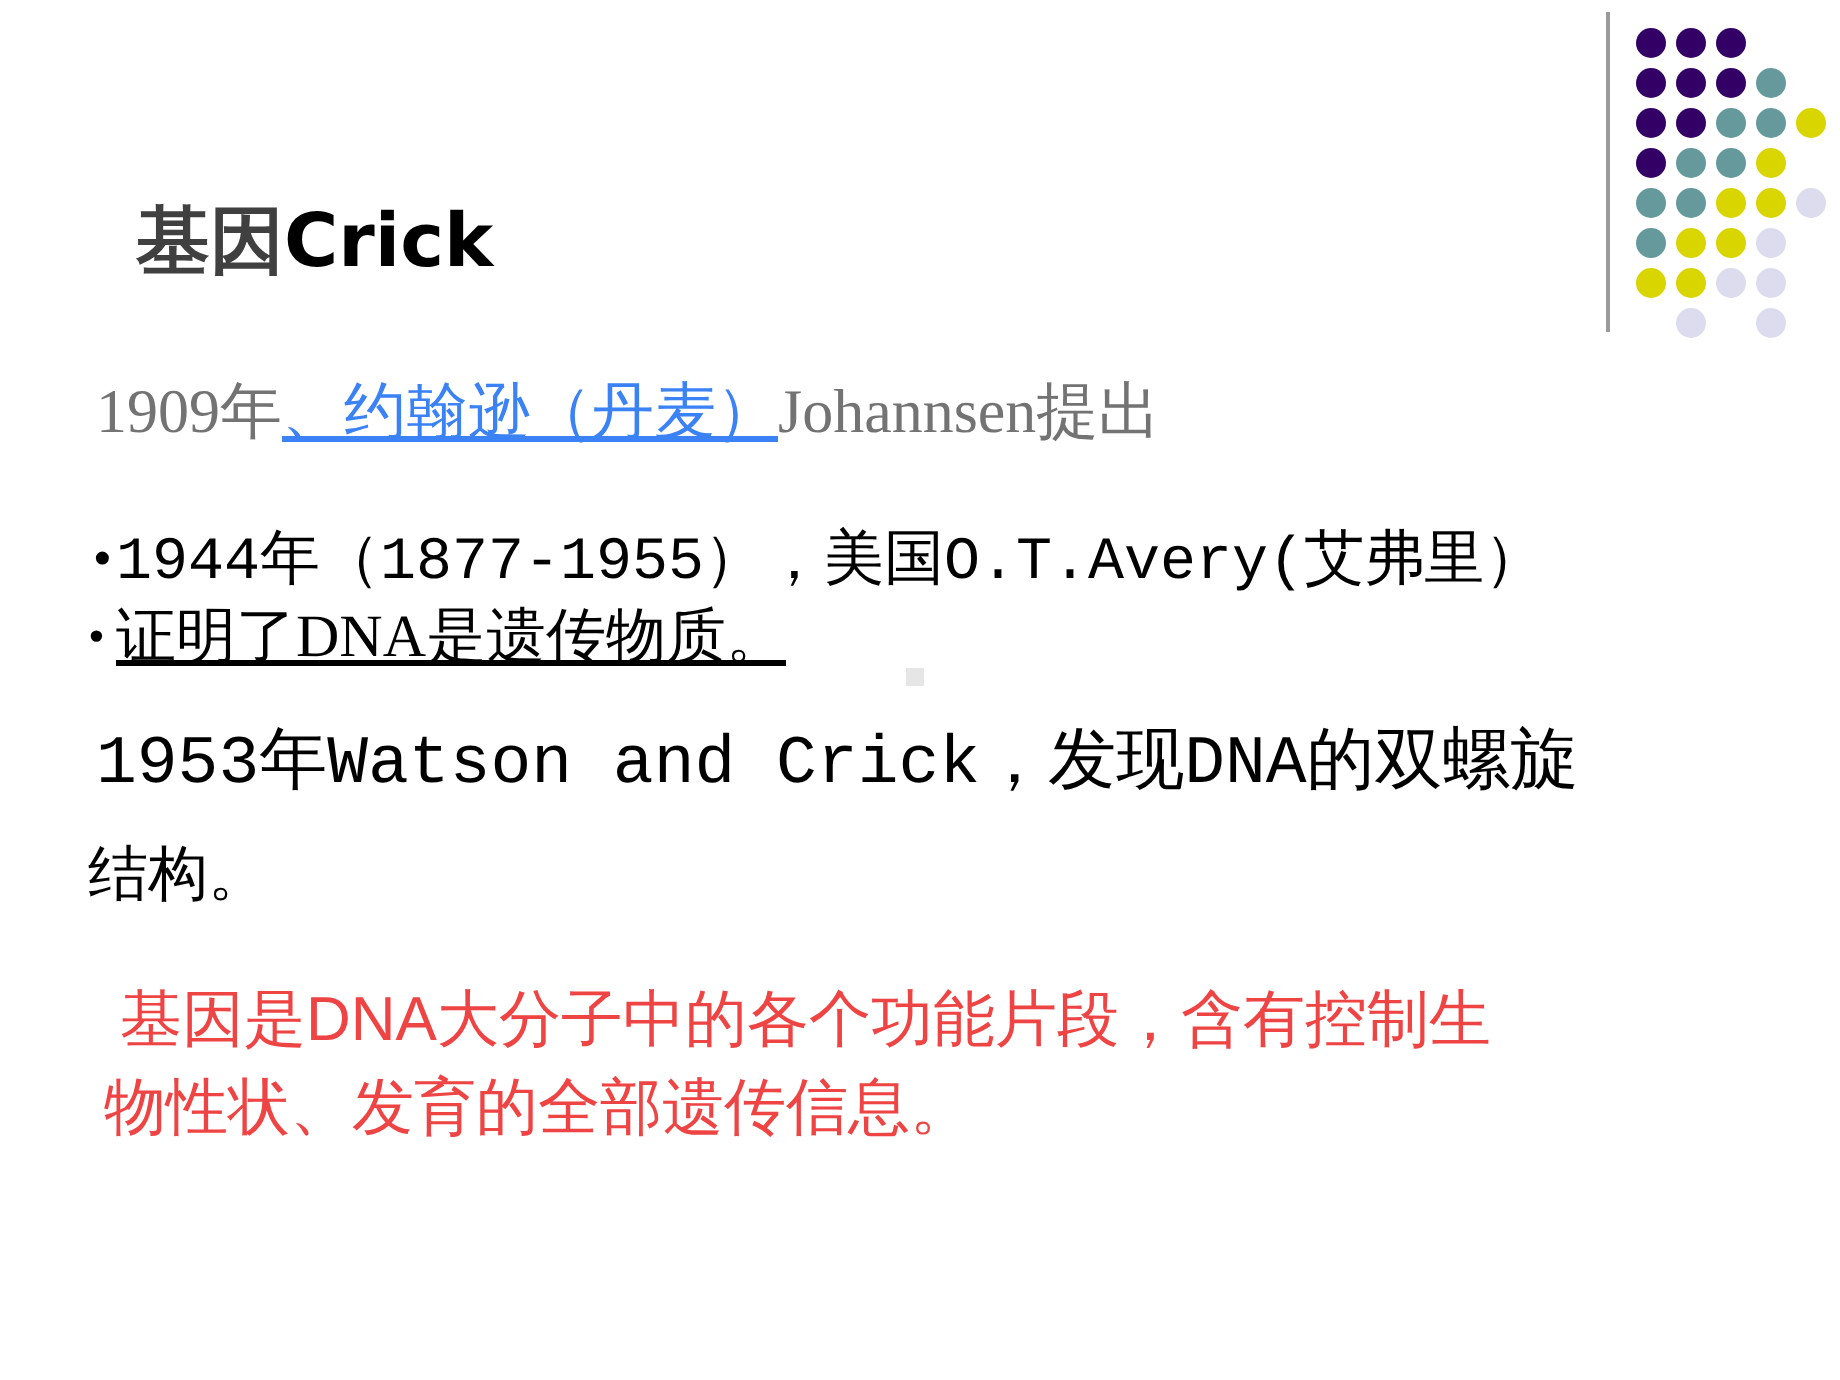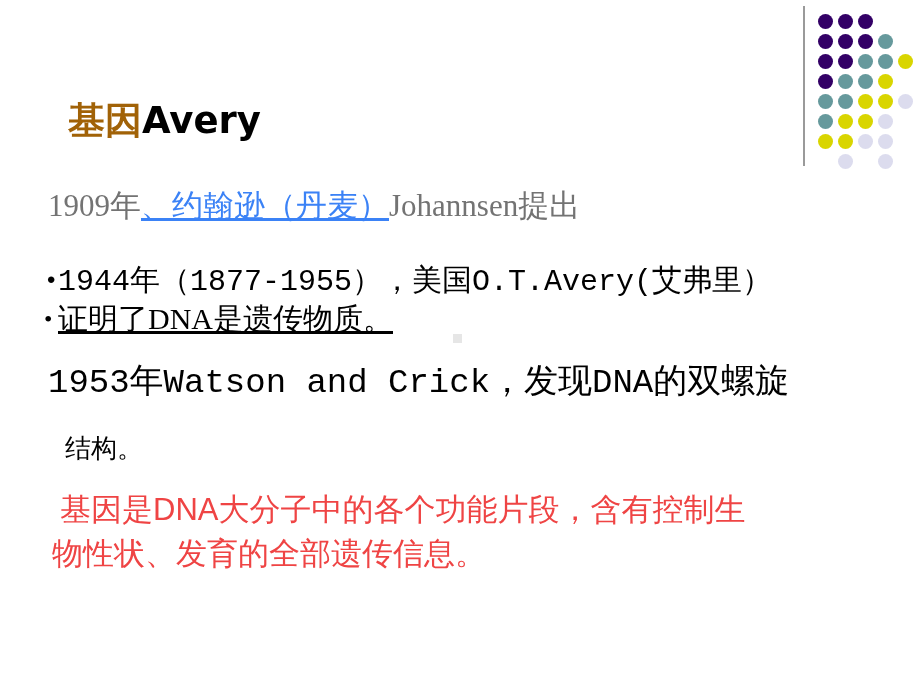--- a/index.html
+++ b/index.html
@@ -47,21 +47,21 @@
   .title {
     position: absolute;
     left: 68px;
     top: 98px;
     font-family: "DejaVu Sans", sans-serif;
     font-size: 37px;
     font-weight: bold;
     line-height: 46px;
     white-space: nowrap;
   }
-  .title .cn { color: #a16207; }
+  .title .cn { color: #404040; }
   .title .en { color: #000000; }
 
   
   .body-block {
     position: absolute;
     left: 0;
     top: 0;
     width: 920px;
   }
   .line {
@@ -97,24 +97,23 @@
   .line3 { top: 299px; text-decoration: underline; }
 
   .line4 {
     left: 48px;
     top: 362px;
     font-size: 34px;
     line-height: 42px;
   }
   .line5 {
     left: 44px;
-    top: 428px;
-    font-size: 26px;
+    top: 417px;
+    font-size: 30px;
     line-height: 42px;
-    margin-left: 21px;
   }
 
   .para {
     position: absolute;
     left: 60px;
     top: 488px;
     width: 810px;
     font-family: "Liberation Sans", sans-serif;
     font-size: 31px;
     line-height: 44px;
@@ -167,21 +166,21 @@
       <div class="dot" style="left: 60px; top: 100px; background: rgb(220, 220, 238);"></div>
       <div class="dot" style="left: 0px; top: 120px; background: rgb(217, 213, 0);"></div>
       <div class="dot" style="left: 20px; top: 120px; background: rgb(217, 213, 0);"></div>
       <div class="dot" style="left: 40px; top: 120px; background: rgb(220, 220, 238);"></div>
       <div class="dot" style="left: 60px; top: 120px; background: rgb(220, 220, 238);"></div>
       <div class="dot" style="left: 20px; top: 140px; background: rgb(220, 220, 238);"></div>
       <div class="dot" style="left: 60px; top: 140px; background: rgb(220, 220, 238);"></div>
     </div>
 
   <div class="title">
-    <span class="cn">基因</span><span class="en">Avery</span>
+    <span class="cn">基因</span><span class="en">Crick</span>
   </div>
 
   <div class="body-block">
 
     <div class="line line1 l-serif">
       <span class="blue">1909年</span><span class="blk">、约翰逊（丹麦）</span><span class="blue">Johannsen提出</span>
     </div>
 
     <div class="line bullet-line line2 l-mono">
       <span class="bullet">•</span><span>1944年（1877-1955），美国O.T.Avery(艾弗里）</span>

